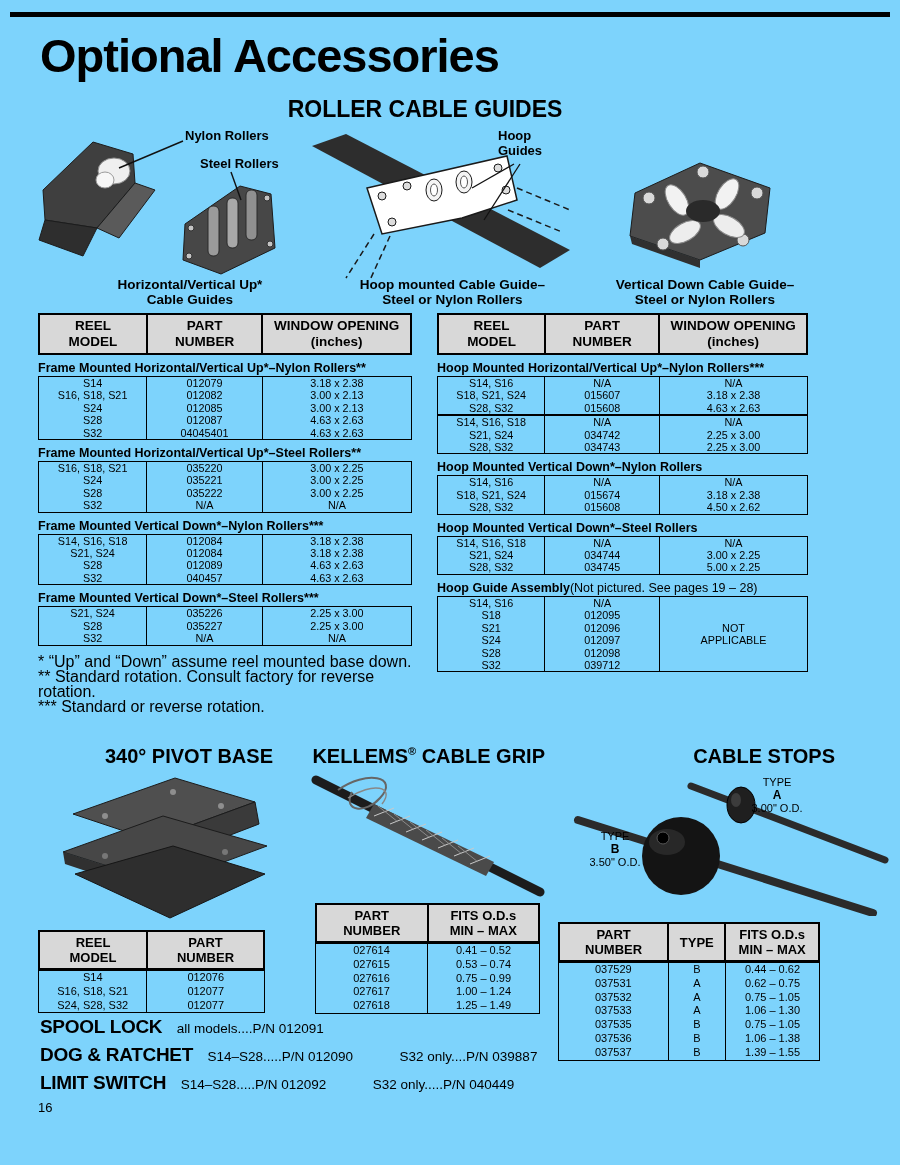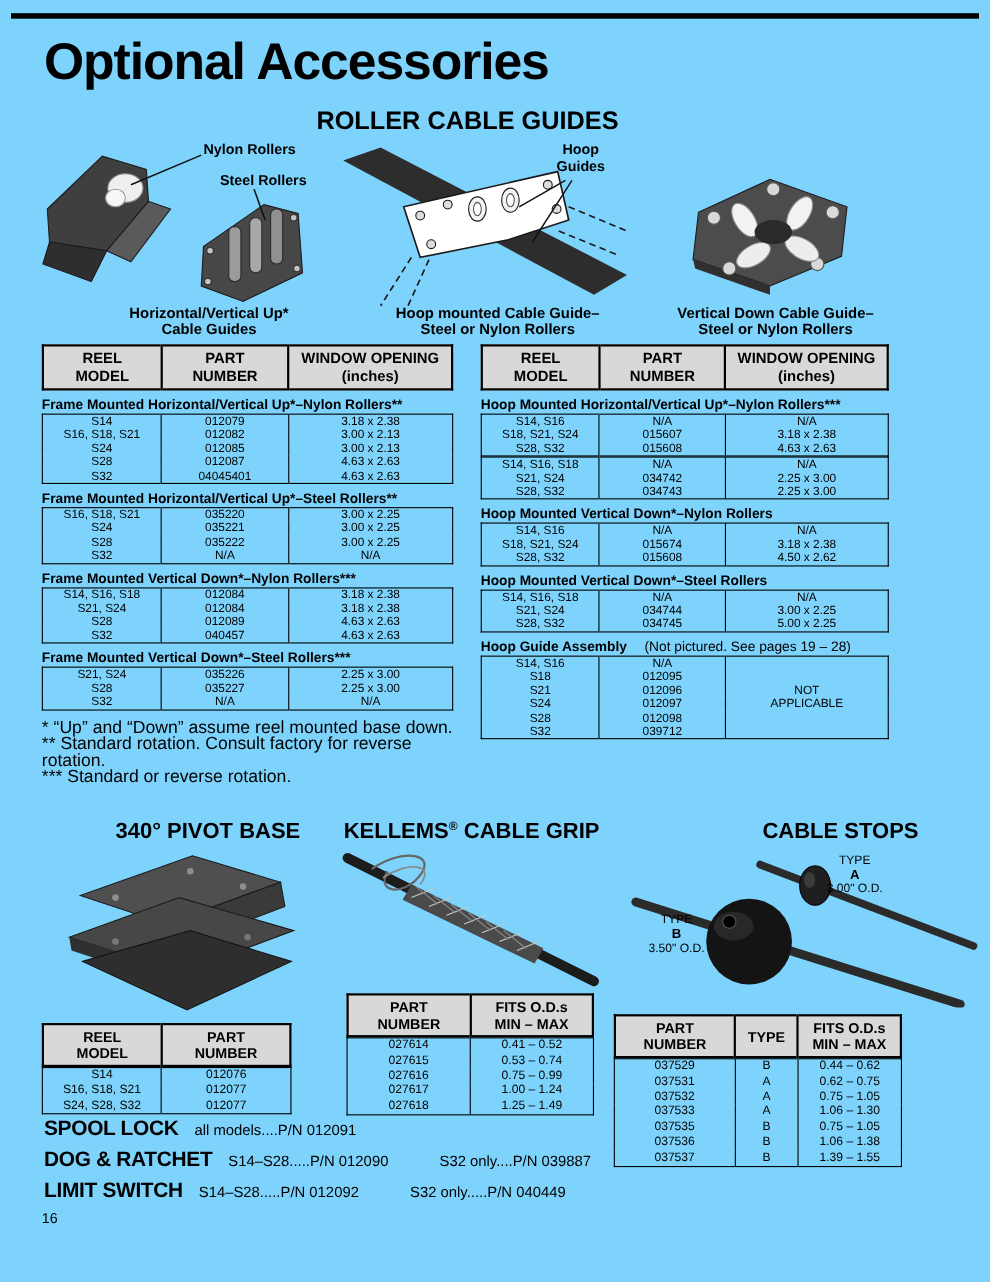--- a/index.html
+++ b/index.html
@@ -14,21 +14,21 @@
   .fig-label{position:absolute;font-size:13px;font-weight:bold;white-space:nowrap;}
   .fig-caption{position:absolute;text-align:center;font-size:13.5px;font-weight:bold;line-height:15px;}
 
   
   .tcol{position:absolute;}
   .hdr-tbl{width:100%;border-collapse:collapse;border:2px solid #000;background:#d8d8d8;table-layout:fixed;}
   .hdr-tbl td{border-left:2px solid #000;text-align:center;font-weight:bold;font-size:13.5px;line-height:16px;padding:3px 2px;vertical-align:middle;}
   .hdr-tbl td:first-child{border-left:none;}
   .hdr-tbl span{display:block;}
   .sec-title{font-size:12.5px;font-weight:bold;margin:6px 0 1px 0;white-space:nowrap;}
-  .sec-title .st-note{font-weight:normal;margin-left:16px;}
+  .sec-title .st-note{font-weight:normal;margin-left:0;}
   .data-tbl{width:100%;border-collapse:collapse;border:1.5px solid #000;table-layout:fixed;}
   .data-tbl td{border-left:1px solid #000;text-align:center;font-size:10.8px;line-height:12.4px;padding:0 2px;vertical-align:middle;}
   .data-tbl td:first-child{border-left:none;}
   .na-cell{white-space:pre-line;font-size:11.5px;line-height:14px;}
   .c-model{width:29%}.c-part{width:31%}.c-window{width:40%}
   .footnotes{margin-top:8px;font-size:16px;line-height:15px;}
 
   
   .bottom-title{position:absolute;font-size:20px;font-weight:bold;text-align:right;white-space:nowrap;}
   .reg{font-size:11px;vertical-align:super;}
@@ -92,21 +92,21 @@
       <ellipse cx="122" cy="62" rx="3.5" ry="6" fill="#fff" stroke="#555"></ellipse>
       <ellipse cx="152" cy="54" rx="8" ry="11" fill="#f4f4f4" stroke="#1a1a1a"></ellipse>
       <ellipse cx="152" cy="54" rx="3.5" ry="6" fill="#fff" stroke="#555"></ellipse>
       <line x1="205" y1="60" x2="258" y2="82" stroke="#1a1a1a" stroke-width="1.5" stroke-dasharray="6,4"></line>
       <line x1="196" y1="82" x2="250" y2="104" stroke="#1a1a1a" stroke-width="1.5" stroke-dasharray="6,4"></line>
       <line x1="62" y1="106" x2="34" y2="150" stroke="#1a1a1a" stroke-width="1.5" stroke-dasharray="6,4"></line>
       <line x1="78" y1="108" x2="58" y2="152" stroke="#1a1a1a" stroke-width="1.5" stroke-dasharray="6,4"></line>
       <line x1="202" y1="36" x2="160" y2="60" stroke="#111" stroke-width="1.3"></line>
       <line x1="208" y1="36" x2="172" y2="92" stroke="#111" stroke-width="1.3"></line>
     </svg>
-    <div class="fig-label" style="left:186px;top:0px;width:60px;text-align:center;">
+    <div class="fig-label" style="left:186px;top:0px;width:60px;text-align:left;">
       <span style="display:block;">Hoop</span>
       <span style="display:block;">Guides</span>
     </div>
   </div>
 
   <div class="fig" style="left:605px;top:148px;width:180px;height:122px;">
     <svg width="180" height="122" viewBox="0 0 180 122">
       <path d="M30,45 L95,15 L165,40 L160,85 L95,112 L25,88 Z" fill="#4c4c4c" stroke="#1c1c1c"></path>
       <path d="M25,88 L95,112 L95,120 L27,96 Z" fill="#303030"></path>
       <circle cx="44" cy="50" r="6" fill="#d9d9d9" stroke="#555"></circle>

